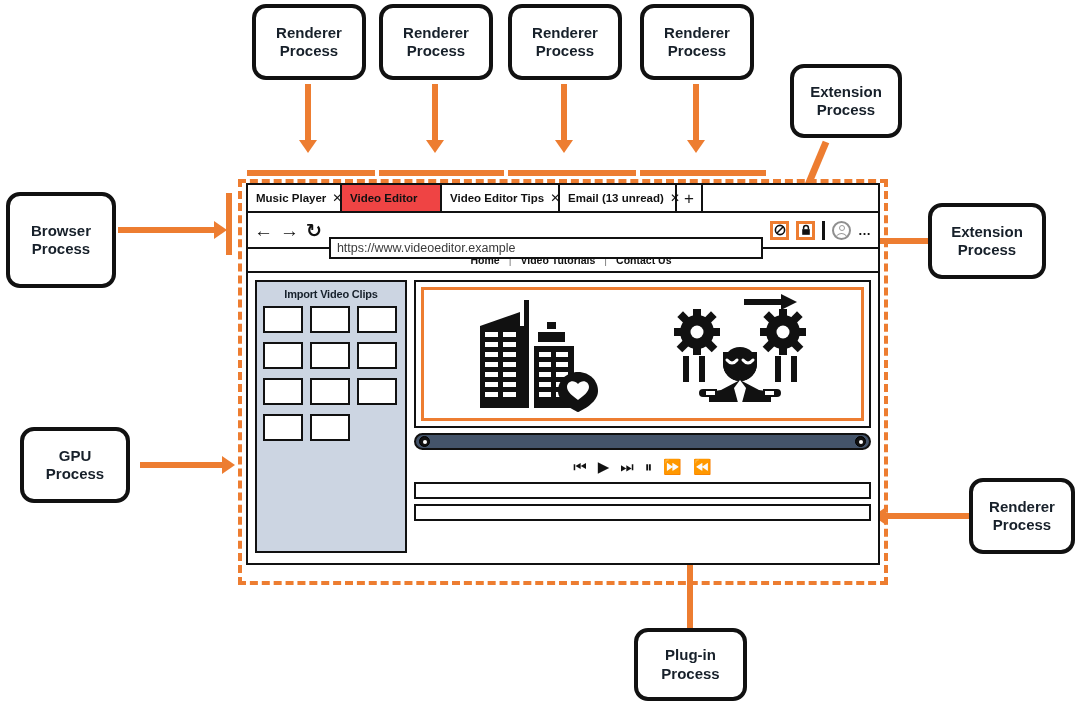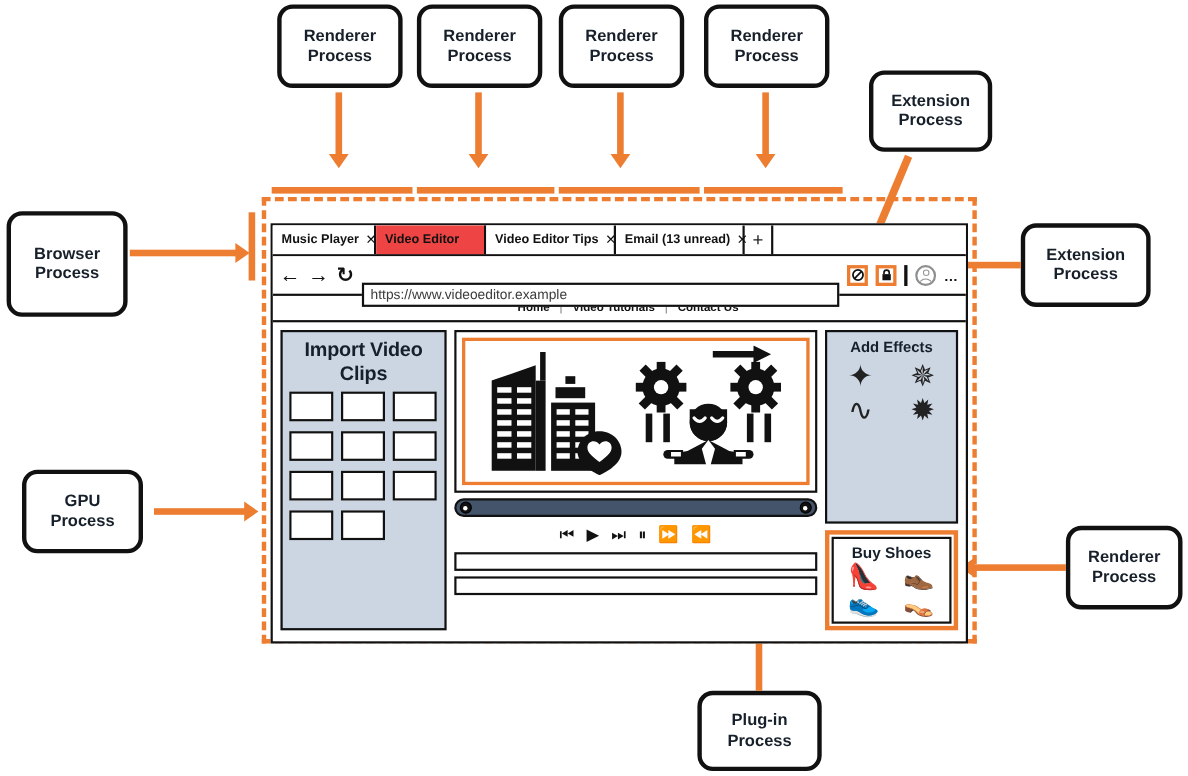--- a/index.html
+++ b/index.html
@@ -20,21 +20,21 @@
   .ah-down{border-left:9px solid transparent;border-right:9px solid transparent;border-top:13px solid #ED7D31;}
   .ah-up{border-left:9px solid transparent;border-right:9px solid transparent;border-bottom:13px solid #ED7D31;}
   .ah-right{border-top:9px solid transparent;border-bottom:9px solid transparent;border-left:13px solid #ED7D31;}
   .ah-left{border-top:9px solid transparent;border-bottom:9px solid transparent;border-right:13px solid #ED7D31;}
   .diag-arrow{position:absolute;}
 
   
   .dashed-box{position:absolute;border:4px dashed #ED7D31;box-sizing:border-box;}
 
   
-  .browser{position:absolute;left:246px;top:203px;width:634px;height:382px;
+  .browser{position:absolute;left:246px;top:183px;width:634px;height:382px;
            border:2px solid #111;box-sizing:border-box;background:#fff;}
 
   .tabstrip{position:relative;height:28px;border-bottom:2px solid #111;box-sizing:border-box;
             display:flex;align-items:stretch;background:#fff;}
   .tab{position:relative;display:flex;align-items:center;gap:6px;padding:0 8px;
        border-right:2px solid #111;box-sizing:border-box;font-size:11.5px;font-weight:700;
        white-space:nowrap;background:#fff;color:#111;}
   .tab.active{background:#ef4444;}
   .tab .tclose{font-size:12px;font-weight:700;line-height:1;}
   .tab-newtab{display:flex;align-items:center;justify-content:center;width:24px;
@@ -60,21 +60,21 @@
 
   .navbar2{height:24px;border-bottom:2px solid #111;box-sizing:border-box;
            display:flex;align-items:center;gap:9px;padding-left:16px;font-size:10.5px;font-weight:700;color:#111;justify-content:center;}
   .navbar2 .divi{color:#777;font-weight:400;}
 
   .content{position:relative;height:calc(100% - 90px);display:flex;gap:7px;padding:7px 7px 8px 7px;box-sizing:border-box;}
 
   
   .clips{width:152px;border:2px solid #111;box-sizing:border-box;background:#ccd5e2;
          padding:6px 6px 4px 6px;}
-  .clips h3{margin:0 0 6px 0;text-align:center;font-size:18px;font-weight:700;color:#16202b;letter-spacing:-.2px;}
+  .clips h3{margin:0 0 6px 0;text-align:center;font-size:11px;font-weight:700;color:#16202b;letter-spacing:-.2px;}
   .clipgrid{display:flex;flex-wrap:wrap;gap:9px 7px;}
   .thumb{width:40px;height:27px;border:2.5px solid #111;background:#fff;box-sizing:border-box;}
 
   
   .center{flex:1;display:flex;flex-direction:column;gap:5px;}
   .stagebox{border:2px solid #111;background:#fff;box-sizing:border-box;padding:5px;}
   .stage-inner{border:3px solid #ED7D31;box-sizing:border-box;height:134px;background:#fff;
                display:flex;align-items:center;justify-content:space-around;padding:0 14px;}
   .scrub{height:17px;border-radius:9px;background:#44546A;border:2px solid #111;box-sizing:border-box;
          display:flex;align-items:center;justify-content:space-between;padding:0 3px;}
@@ -393,40 +393,15 @@
           <span>⏭</span>
           <span>⏸</span>
           <span>⏩</span>
           <span>⏪</span>
         </div>
 
         <div class="txtfield"></div>
         <div class="txtfield"></div>
       </div>
 
-      <div class="rightcol">
-
-        <div class="effects">
-          <h3>Add Effects</h3>
-          <div class="fxgrid">
-            <span class="fx">✦</span>
-            <span class="fx">✵</span>
-            <span class="fx">∿</span>
-            <span class="fx">✹</span>
-          </div>
-        </div>
-
-        <div class="shoesbox">
-          <div class="shoes-inner">
-            <h3>Buy Shoes</h3>
-            <div class="shoegrid">
-              <span class="shoe">👠</span>
-              <span class="shoe">👞</span>
-              <span class="shoe">👟</span>
-              <span class="shoe">👡</span>
-            </div>
-          </div>
-        </div>
-
-      </div>
     </div>
   </div>
 </div>
 
 </body></html>

